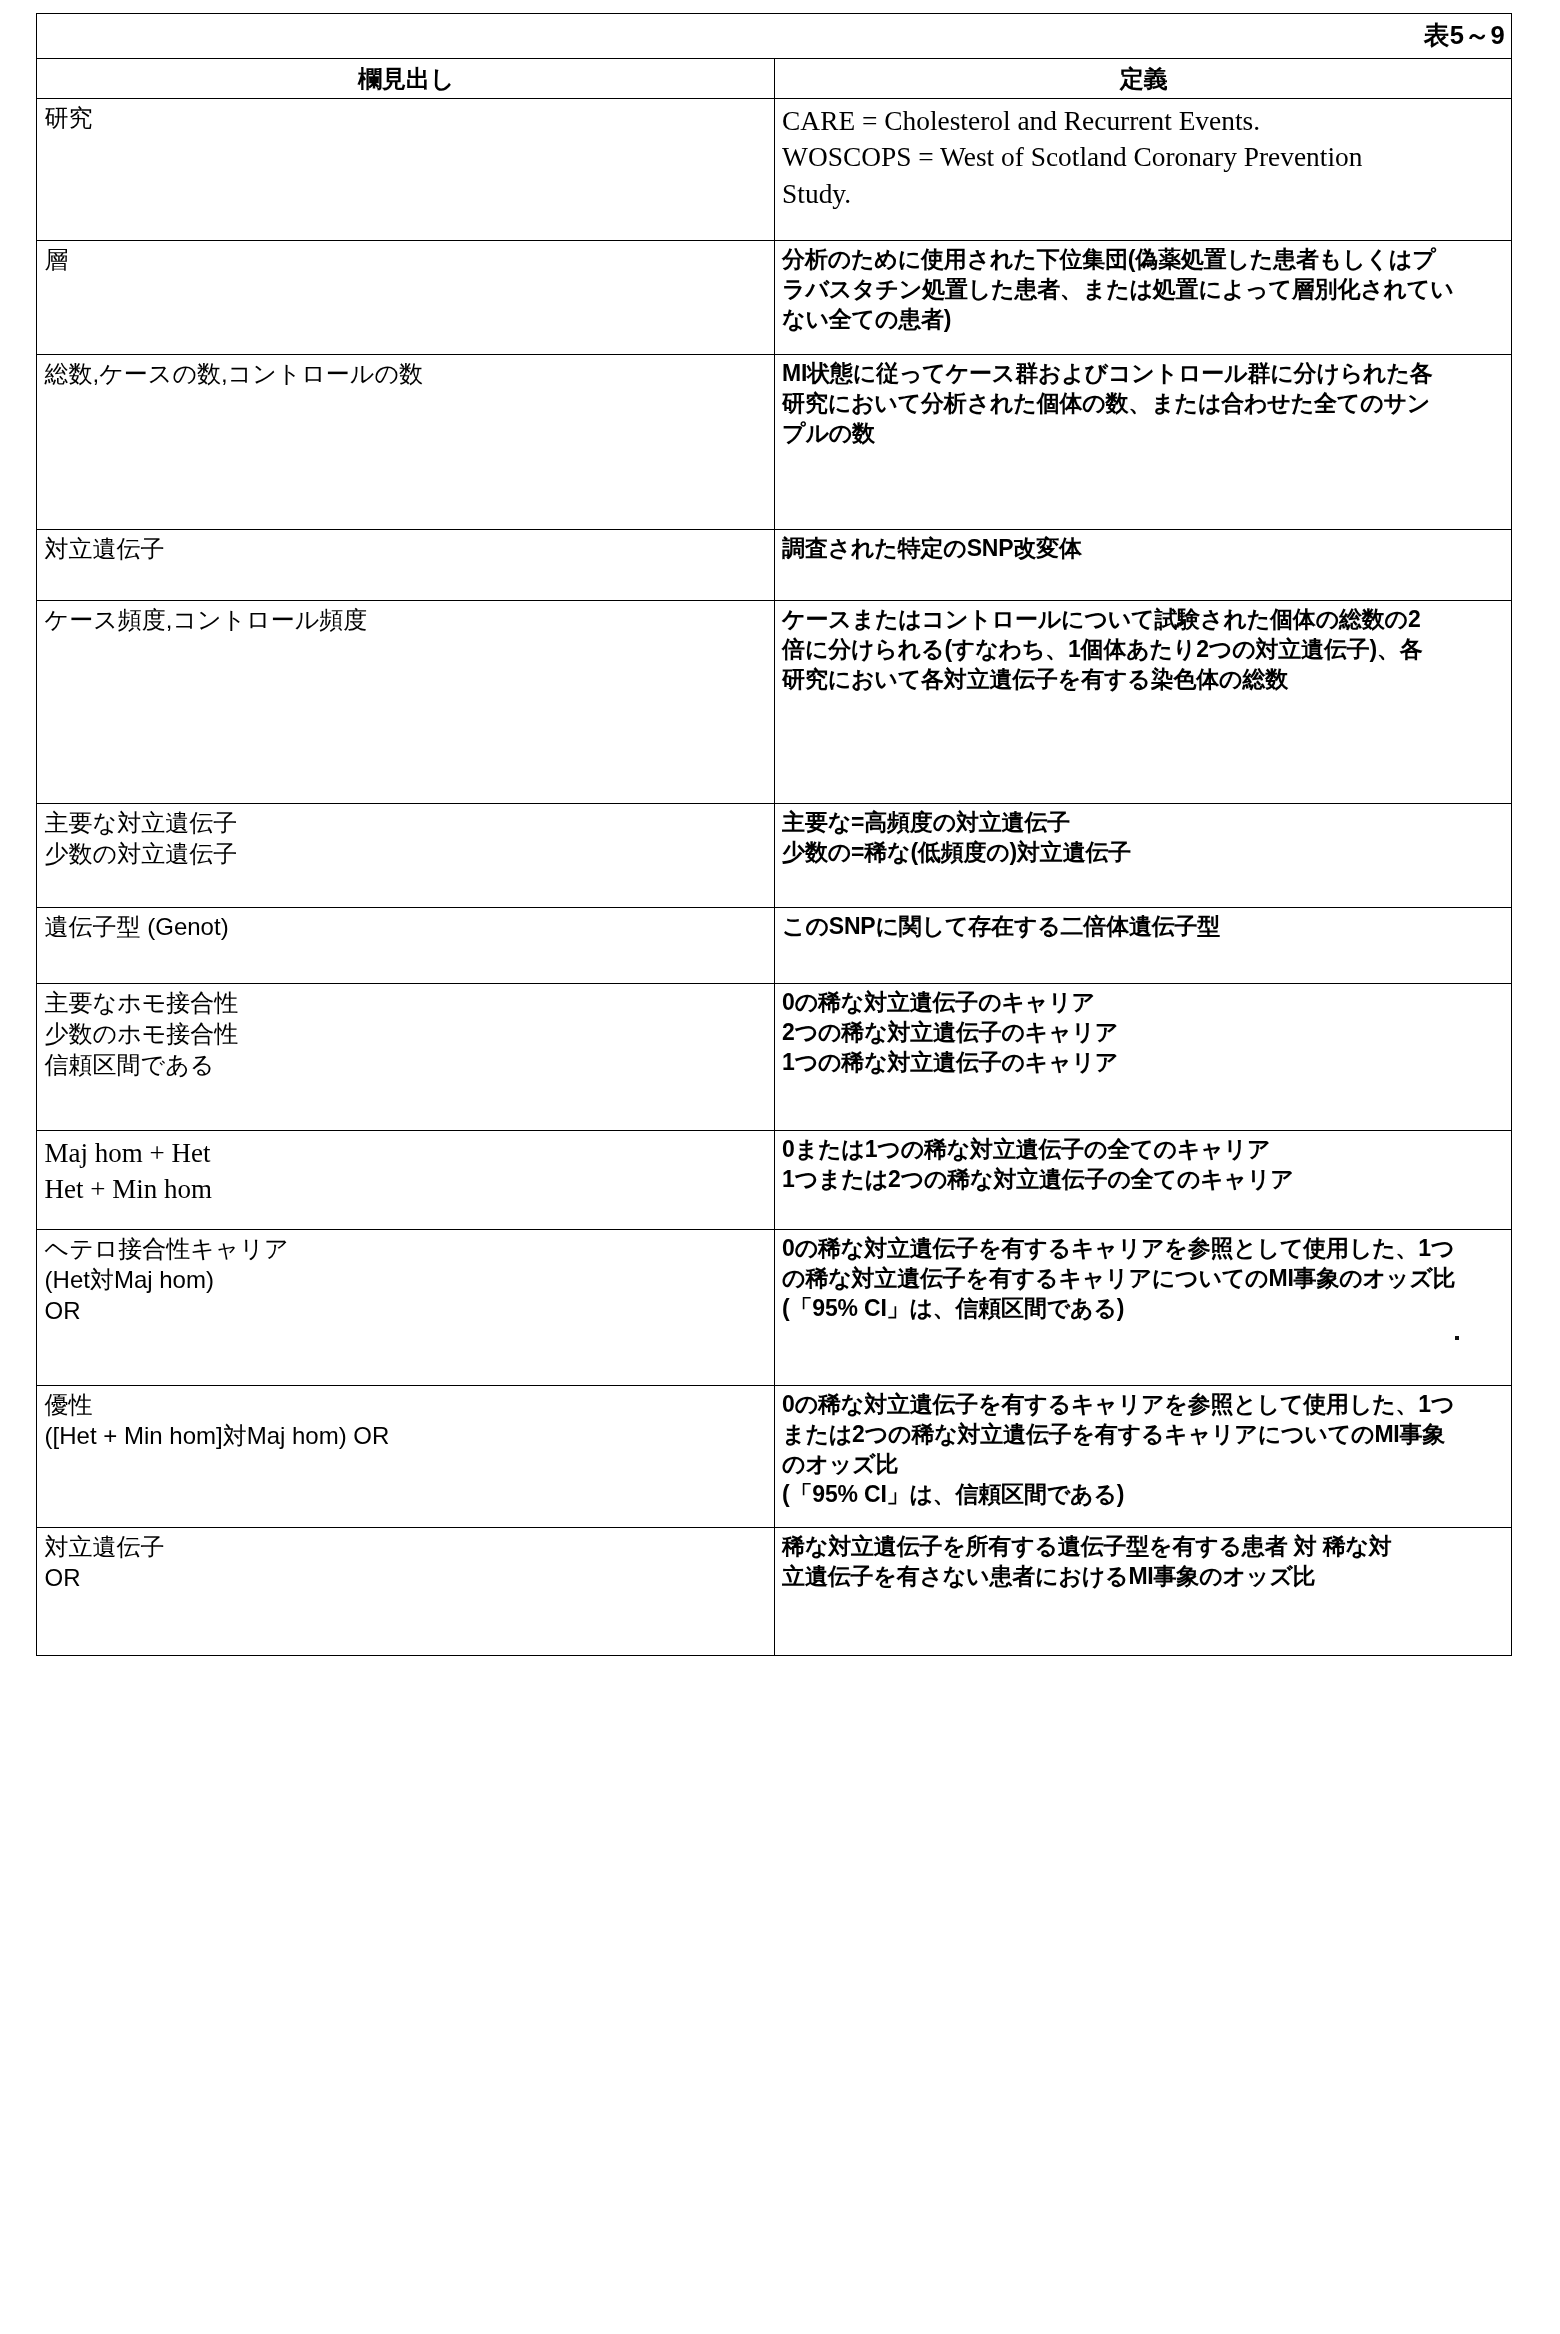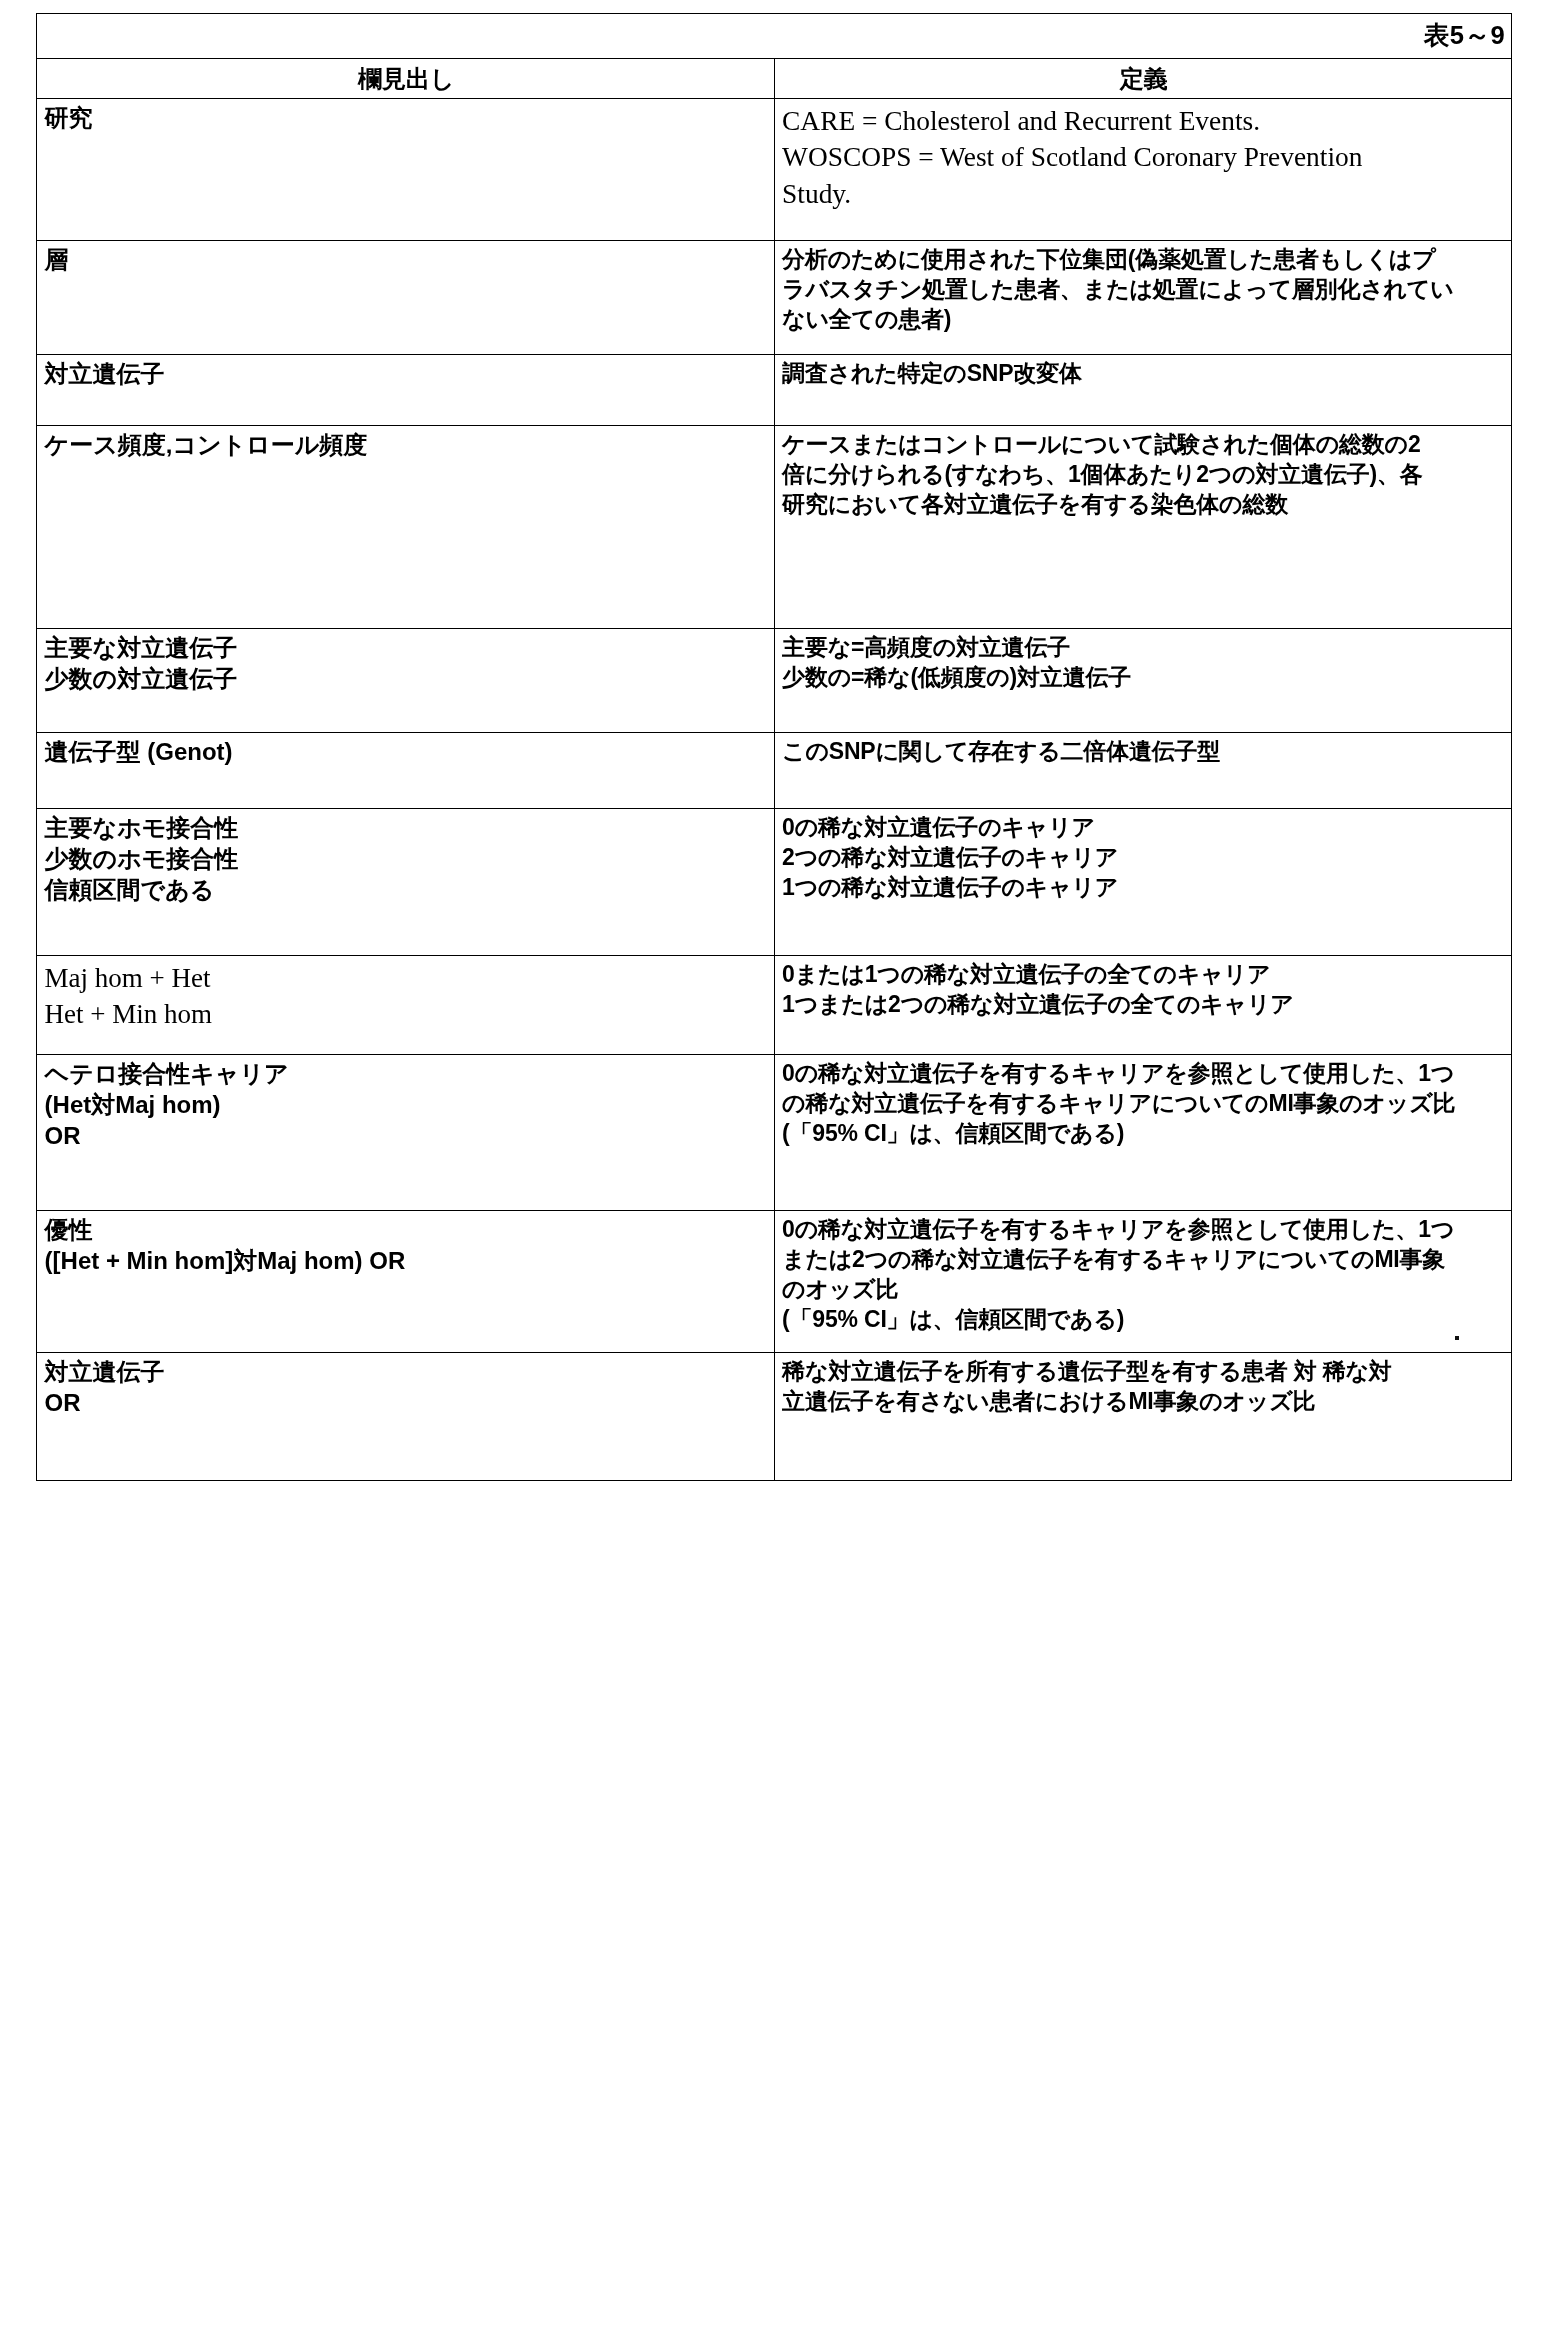--- a/index.html
+++ b/index.html
@@ -47,21 +47,21 @@
     text-align: center;
     font-size: 24px;
     font-weight: bold;
     padding: 7.6px 0 9.5px 0;
   }
   .col-left { width: 530px; margin-left: 42px; }
   .col-right { width: 946px; margin-top: 24px; }
 
   .term {
     font-size: 24px;
-    font-weight: bold;
+    font-weight: normal;
     line-height: 1.28;
     white-space: pre-line;
   }
   .term.serif {
     font-family: "Liberation Serif", serif;
     font-weight: normal;
     font-size: 27px;
     line-height: 1.34;
   }
   .def {
@@ -115,20 +115,30 @@
           <td class="col-left">
               <div class="term">層</div>
             </td>
           <td class="col-right">
               <div class="def">分析のために使用された下位集団(偽薬処置した患者もしくはプ
 ラバスタチン処置した患者、または処置によって層別化されてい
 ない全ての患者)</div>
             </td>
         </tr>
 
+        <tr style="height:175px">
+          <td class="col-left">
+              <div class="term">総数,ケースの数,コントロールの数</div>
+            </td>
+          <td class="col-right">
+              <div class="def">MI状態に従ってケース群およびコントロール群に分けられた各
+研究において分析された個体の数、または合わせた全てのサン
+プルの数</div>
+            </td>
+        </tr>
 
         <tr style="height:71px">
           <td class="col-left">
               <div class="term">対立遺伝子</div>
             </td>
           <td class="col-right">
               <div class="def">調査された特定のSNP改変体</div>
             </td>
         </tr>
 

